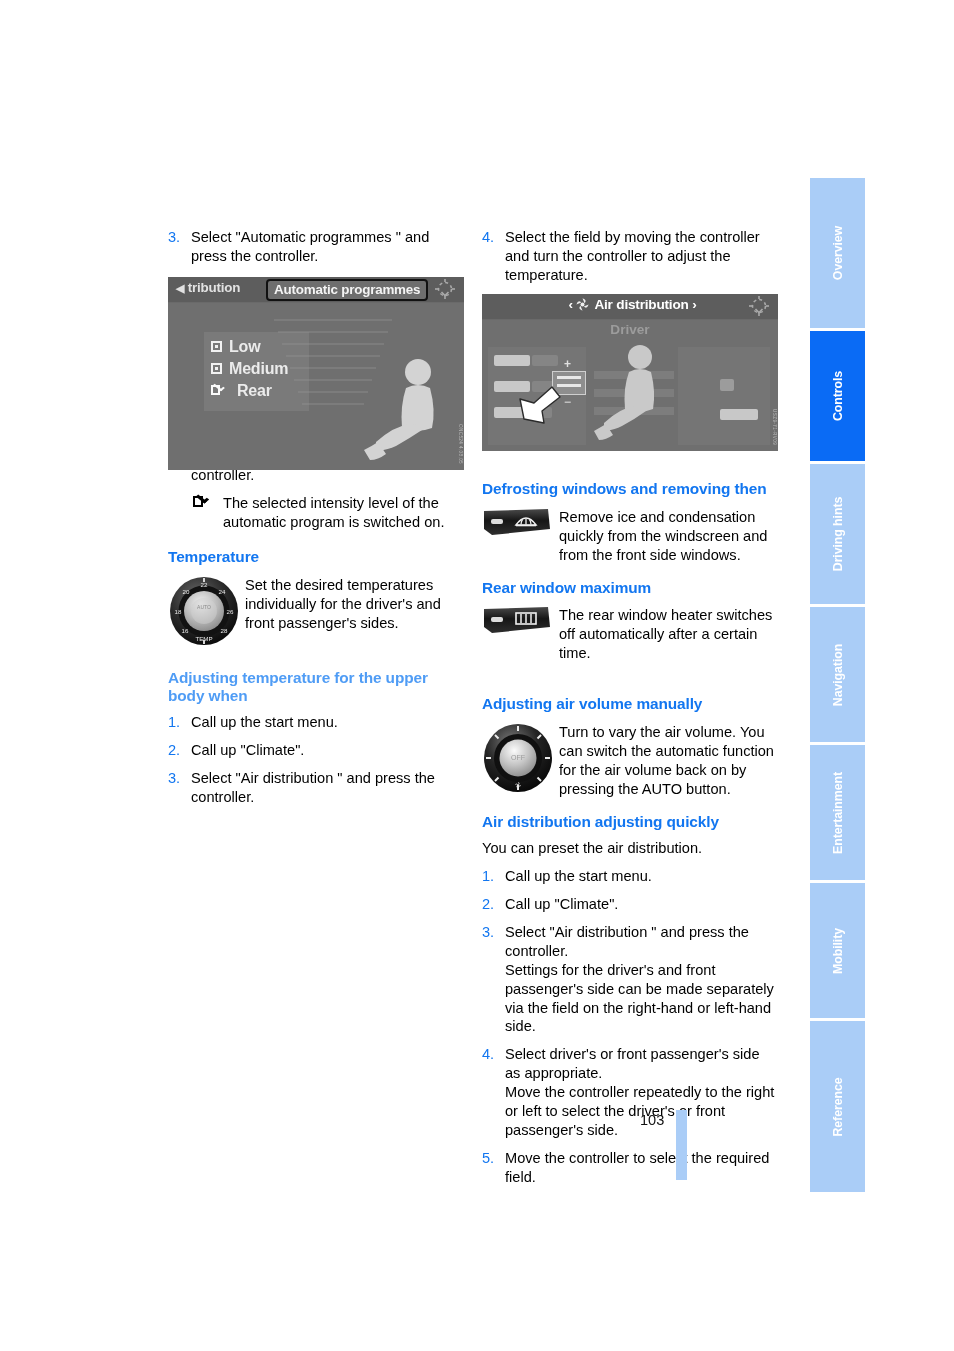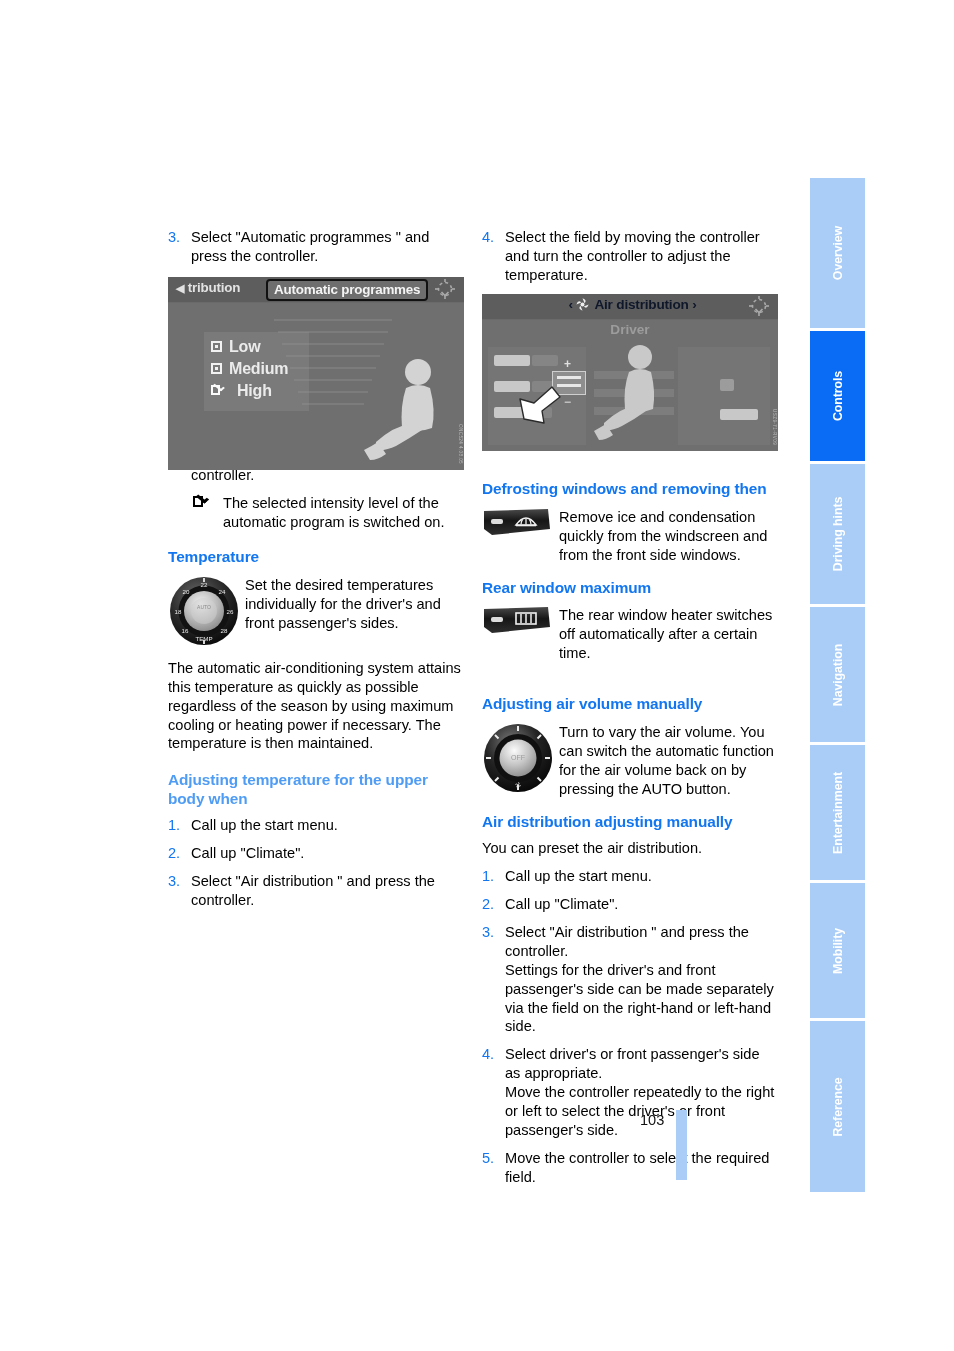--- a/index.html
+++ b/index.html
@@ -228,21 +228,21 @@
     border-radius: 4px;
     color: #f4f4f4;
     font-size: 13.4px;
     font-weight: bold;
     letter-spacing: -0.2px;
   }
   .shot-title {
     position: absolute;
     left: 5px; right: 0; top: 3px;
     text-align: center;
-    color: #0f172a;
+    color: #ffffff;
     font-size: 13.6px;
     font-weight: bold;
     letter-spacing: -0.2px;
   }
   .fanicon {
     display: inline-block;
     width: 13px; height: 13px;
     vertical-align: -2px;
     margin-right: 2px;
   }
@@ -427,21 +427,20 @@
           <g fill="#d8d8d8">
             <rect x="35" y="3" width="2" height="4"></rect>
             <rect x="35" y="65" width="2" height="4"></rect>
           </g>
           <text x="36" y="34" fill="#8a8a8a" font-size="5" font-family="Liberation Sans, sans-serif" text-anchor="middle">AUTO</text>
         </svg>
       </div>
       <div class="ictext">Set the desired temperatures individually for the driver's and front passenger's sides.</div>
     </div>
 
-    <p class="para">The automatic air-conditioning system attains this temperature as quickly as possible regardless of the season by using maximum cooling or heating power if necessary. The temperature is then maintained.</p>
 
 
     <h2 class="sec lighter">Adjusting temperature for the upper body when</h2>
 
     <div class="step">
       <div class="step-num">1.</div>
       <div class="step-body">Call up the start menu.</div>
     </div>
     <div class="step">
       <div class="step-num">2.</div>
@@ -546,21 +545,21 @@
             <path d="M6 0 q5 2 2 5 Z"></path>
               <path d="M12 6 q-2 5 -5 2 Z"></path>
             <path d="M6 12 q-5 -2 -2 -5 Z"></path>
               <path d="M0 6 q2 -5 5 -2 Z"></path>
           </g>
         </svg>
       </div>
       <div class="ictext">Turn to vary the air volume. You can switch the automatic function for the air volume back on by pressing the AUTO button.</div>
     </div>
 
-    <h2 class="sec" style="margin-top:14px">Air distribution adjusting manually</h2>
+    <h2 class="sec" style="margin-top:14px">Air distribution adjusting quickly</h2>
 
     <p class="para">You can preset the air distribution.</p>
 
     <div class="step">
       <div class="step-num">1.</div>
       <div class="step-body">Call up the start menu.</div>
     </div>
     <div class="step">
       <div class="step-num">2.</div>
       <div class="step-body">Call up "Climate".</div>
@@ -618,21 +617,21 @@
       </div>
 
       <div class="menu-panel">
         <div class="menu-item">
           <span class="cbox"><i></i></span><span class="lbl">Low</span>
         </div>
         <div class="menu-item">
           <span class="cbox"><i></i></span><span class="lbl">Medium</span>
         </div>
         <div class="menu-item">
-          <span class="cbox checked"></span><span class="lbl" style="margin-left:11px">High</span>
+          <span class="cbox checked"></span><span class="lbl" style="margin-left:11px">Rear</span>
         </div>
       </div>
 
       <div class="seatwrap">
         <svg width="96" height="118" viewBox="0 0 96 118">
           <g fill="#d3d3d3">
             <circle cx="62" cy="22" r="13"></circle>
             <path d="M50 38 q12 -6 24 0 q6 22 2 40 q-16 6 -30 0 q-2 -22 4 -40 Z"></path>
             <path d="M20 92 q18 -16 34 -18 q10 -1 12 6 q-12 8 -26 16 q-10 5 -20 4 Z"></path>
             <path d="M8 100 q8 -4 14 -8 l8 12 q-8 6 -16 6 Z"></path>

